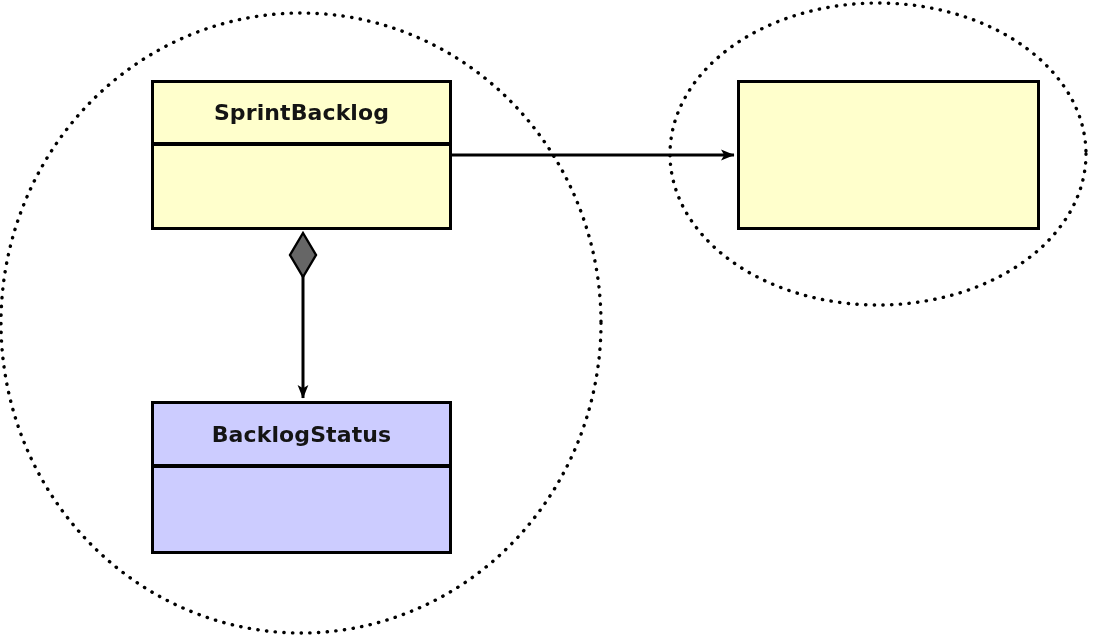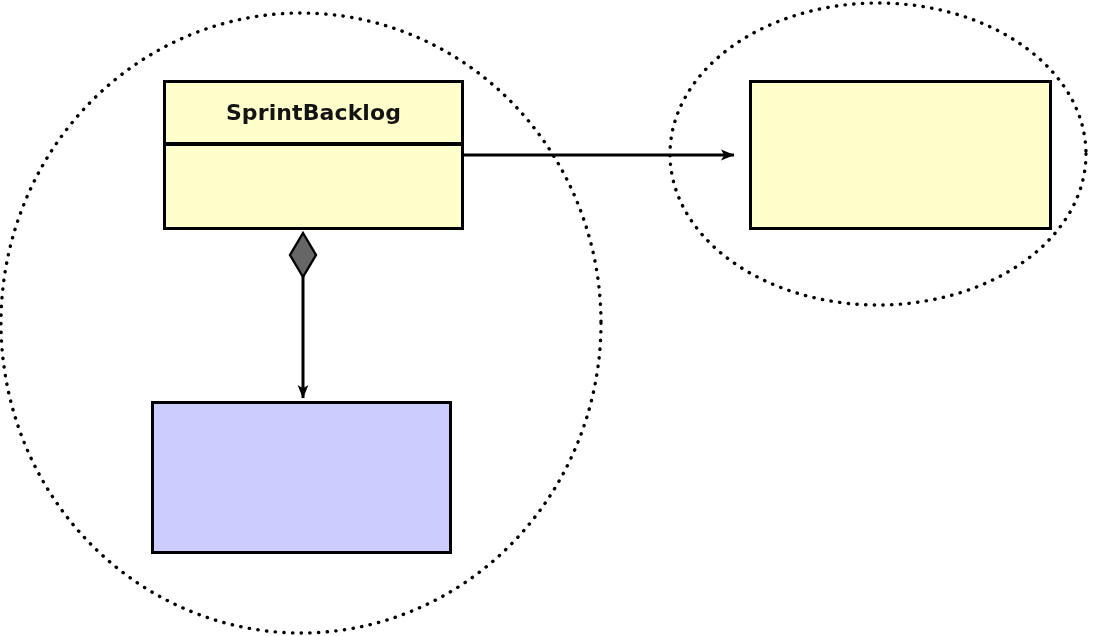--- a/index.html
+++ b/index.html
@@ -40,21 +40,21 @@
     border-bottom: 4px solid #000000;
     font-size: 22px;
     font-weight: bold;
     color: #141414;
     letter-spacing: 0.1px;
     user-select: none;
   }
   .uml-body {
     flex: 1 1 auto;
   }
-  .fill-yellow { background: #ffffcc; margin-left: 12px; }
+  .fill-yellow { background: #ffffcc; }
   .fill-blue   { background: #ccccff; }
 </style>
 </head>
 <body>
 
 <div id="canvas">
 
   <svg id="diagram-svg" viewBox="0 0 1110 636" xmlns="http://www.w3.org/2000/svg">
 
     <defs>
@@ -77,16 +77,17 @@
   <div class="uml-class fill-yellow" style="left:151px; top:80px; width:301px; height:150px;">
     <div class="uml-title" style="height:63px;">SprintBacklog</div>
     <div class="uml-body"></div>
   </div>
 
   <div class="uml-class fill-yellow" style="left:737px; top:80px; width:303px; height:150px;">
     <div class="uml-body"></div>
   </div>
 
   <div class="uml-class fill-blue" style="left:151px; top:401px; width:301px; height:153px;">
+    <div class="uml-title" style="height:64px;">BacklogStatus</div>
     <div class="uml-body"></div>
   </div>
 
 </div>
 
 </body></html>

